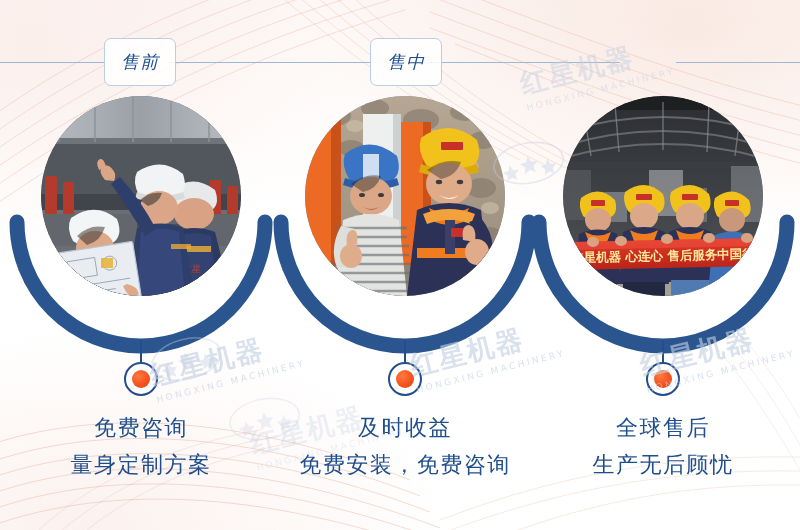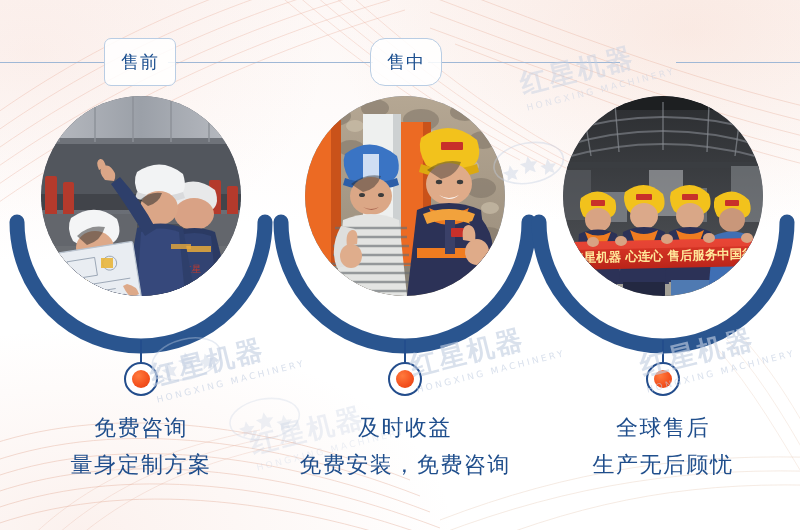--- a/index.html
+++ b/index.html
@@ -40,20 +40,21 @@
       linear-gradient(180deg, #fdf7f5 0%, #ffffff 42%, #ffffff 100%);
   }
 
   
   .badge-row {
     position: absolute;
     left: 0;
     top: 38px;
     width: 726px;
     height: 50px;
+    font-style: italic;
   }
   .connector {
     position: absolute;
     top: 24px;
     height: 1px;
     background: #9fb8d6;
   }
   .connector.c1 { left: 168px; width: 205px; }
   .connector.c2 { left: 428px; width: 192px; }
   .connector.c3 { left: 676px; width: 124px; }
@@ -69,21 +70,21 @@
     background: rgba(255,255,255,0.86);
     display: flex;
     align-items: center;
     justify-content: center;
     color: #1c4f8f;
     font-size: 18px;
     letter-spacing: 1px;
     font-family: "DejaVu Sans", "Liberation Sans", sans-serif;
   }
   .badge.b1 { left: 104px; }
-  .badge.b2 { left: 370px; border-radius: 15px; }
+  .badge.b2 { left: 370px; }
   .badge.b3 { left: 624px; }
 
   
   .group {
     position: absolute;
     top: 96px;
     width: 266px;
     height: 300px;
   }
   .group.g1 { left: 8px; }

